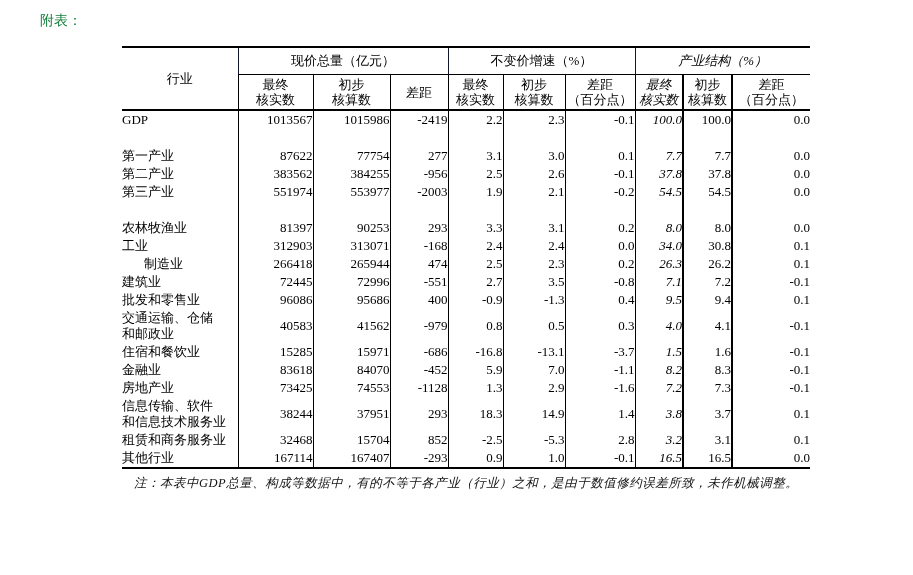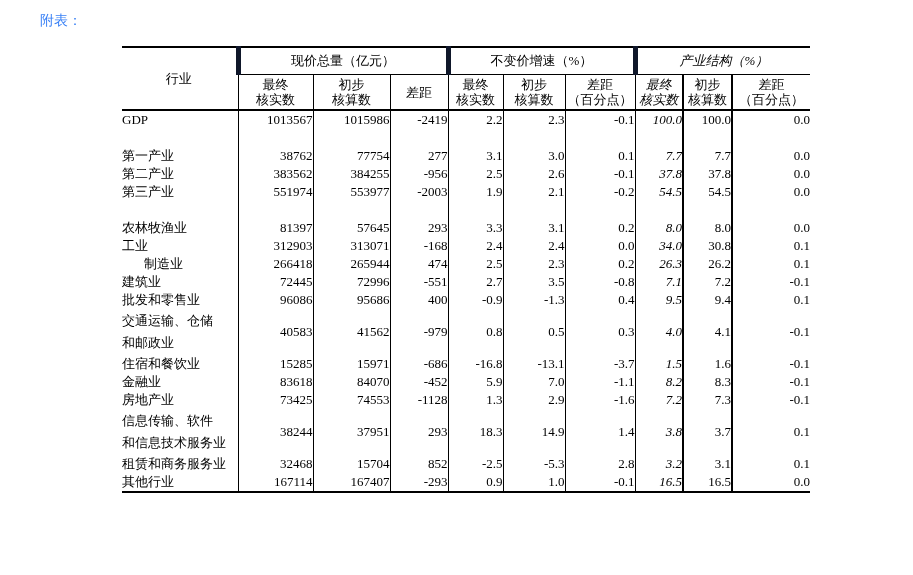--- a/index.html
+++ b/index.html
@@ -1,55 +1,55 @@
 <!DOCTYPE html>
 <html><head>
 <meta charset="utf-8">
 <style>
   html,body{margin:0;padding:0;}
   body{
     width:913px;height:575px;background:#ffffff;overflow:hidden;position:relative;
     font-family:"Liberation Serif","DejaVu Serif",serif;color:#000;
   }
-  .prefix{position:absolute;left:40px;top:12px;font-size:14px;color:#3b82f6;}
+  .prefix{position:absolute;left:40px;top:12px;font-size:14px;color:#15803d;}
   .content{position:absolute;left:122px;top:46px;width:688px;}
   .title{
     margin:10px 0 30px 0;text-align:center;font-size:17px;font-weight:bold;
     color:#203354;letter-spacing:0.5px;
   }
   table.gdp{
     border-collapse:collapse;table-layout:fixed;width:688px;
     border-top:2px solid #000;border-bottom:2px solid #000;
     font-size:13px;color:#000;
   }
   table.gdp th,table.gdp td{padding:0;font-weight:normal;vertical-align:middle;}
   
   col.w-industry{width:116px;}
   col.w1{width:75px;} col.w2{width:77px;} col.w3{width:58px;}
   col.w4{width:55px;} col.w5{width:62px;} col.w6{width:70px;}
   col.w7{width:48px;} col.w8{width:49px;} col.w9{width:78px;}
   
   th.industry{border-bottom:2px solid #000;text-align:center;font-size:13px;}
-  th.group{height:26px;border-bottom:1px solid #000;border-left:5px solid #0f172a;text-align:center;}
+  th.group{height:26px;border-bottom:1px solid #000;border-left:1px solid #0f172a;text-align:center;}
   tr.subrow th{height:34px;border-bottom:2px solid #000;text-align:center;line-height:15px;font-size:13px;}
   
   .c1{border-left:1px solid #000;}
   .c2{border-left:1px solid #000;}
   .c3{border-left:1px solid #000;}
   .c4{border-left:1px solid #000;margin-left:16px;}
   .c5{border-left:1px solid #000;}
   .c6{border-left:1px solid #000;}
   .c7{border-left:1px solid #000;font-style:italic;}
   .c8{border-left:2px solid #000;}
   .c9{border-left:2px solid #000;}
   
   tbody td{height:18px;line-height:18px;}
   td.label{text-align:left;padding-left:6px;white-space:nowrap;}
   td.label.indent{padding-left:22px;}
-  td.label.multiline{line-height:22px;padding-top:1px;padding-bottom:1px;}
+  td.label.multiline{line-height:16px;padding-top:1px;padding-bottom:1px;}
   td.num{text-align:right;padding-right:9px;font-size:13px;}
   tr.spacer td{height:18px;}
   .note{
     margin-top:6px;padding-left:12px;font-size:12.5px;font-style:italic;color:#111;
     letter-spacing:0.5px;
   }
 </style>
 </head>
 <body>
 
@@ -109,21 +109,21 @@
           <td class="num c3"></td>
           <td class="num c4"></td>
           <td class="num c5"></td>
           <td class="num c6"></td>
           <td class="num c7"></td>
           <td class="num c8"></td>
           <td class="num c9"></td>
         </tr>
         <tr>
           <td class="label">第一产业</td>
-          <td class="num c1">38762</td>
+          <td class="num c1">87622</td>
           <td class="num c2">77754</td>
           <td class="num c3">277</td>
           <td class="num c4">3.1</td>
           <td class="num c5">3.0</td>
           <td class="num c6">0.1</td>
           <td class="num c7">7.7</td>
           <td class="num c8">7.7</td>
           <td class="num c9">0.0</td>
         </tr>
         <tr>
@@ -158,21 +158,21 @@
           <td class="num c4"></td>
           <td class="num c5"></td>
           <td class="num c6"></td>
           <td class="num c7"></td>
           <td class="num c8"></td>
           <td class="num c9"></td>
         </tr>
         <tr>
           <td class="label">农林牧渔业</td>
           <td class="num c1">81397</td>
-          <td class="num c2">57645</td>
+          <td class="num c2">90253</td>
           <td class="num c3">293</td>
           <td class="num c4">3.3</td>
           <td class="num c5">3.1</td>
           <td class="num c6">0.2</td>
           <td class="num c7">8.0</td>
           <td class="num c8">8.0</td>
           <td class="num c9">0.0</td>
         </tr>
         <tr>
           <td class="label">工业</td>
@@ -302,13 +302,14 @@
           <td class="num c4">0.9</td>
           <td class="num c5">1.0</td>
           <td class="num c6">-0.1</td>
           <td class="num c7">16.5</td>
           <td class="num c8">16.5</td>
           <td class="num c9">0.0</td>
         </tr>
       </tbody>
   </table>
 
+  <div class="note">注：本表中GDP总量、构成等数据中，有的不等于各产业（行业）之和，是由于数值修约误差所致，未作机械调整。</div>
 </div>
 
 </body></html>

